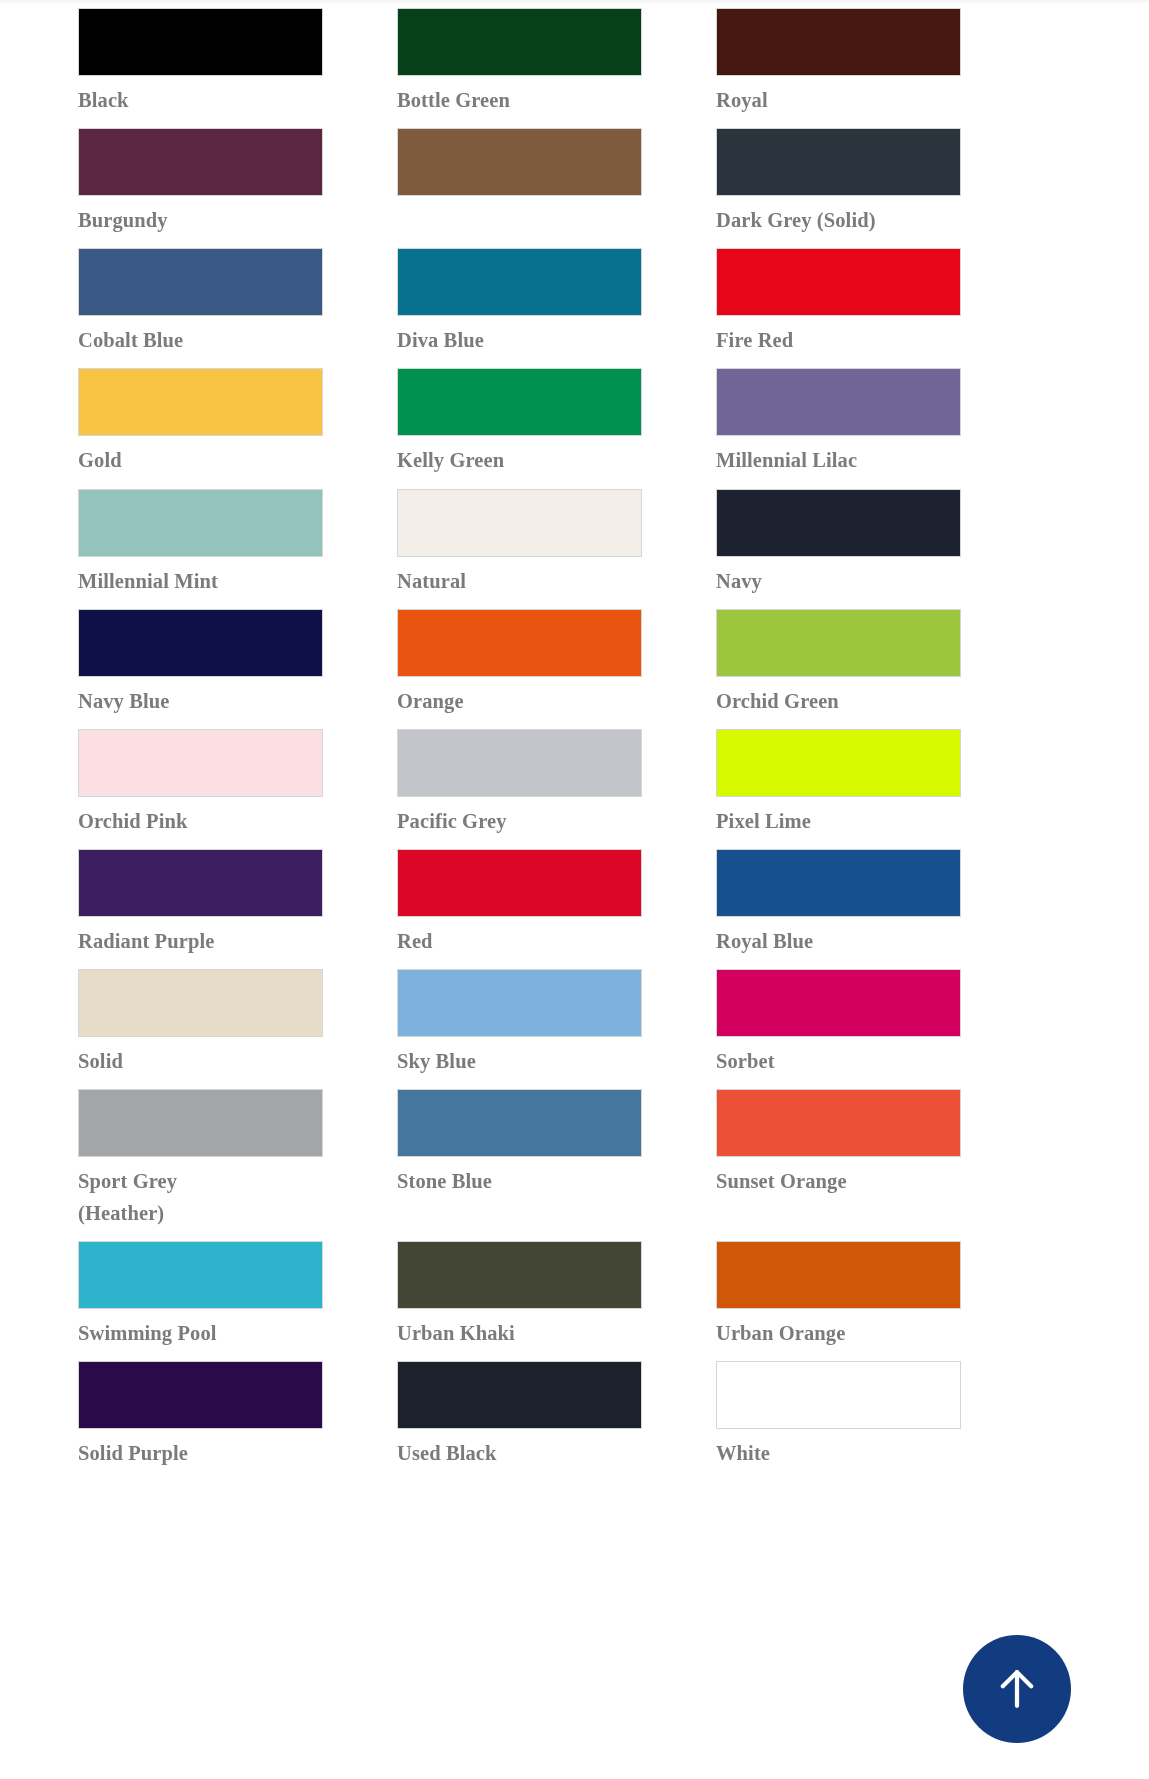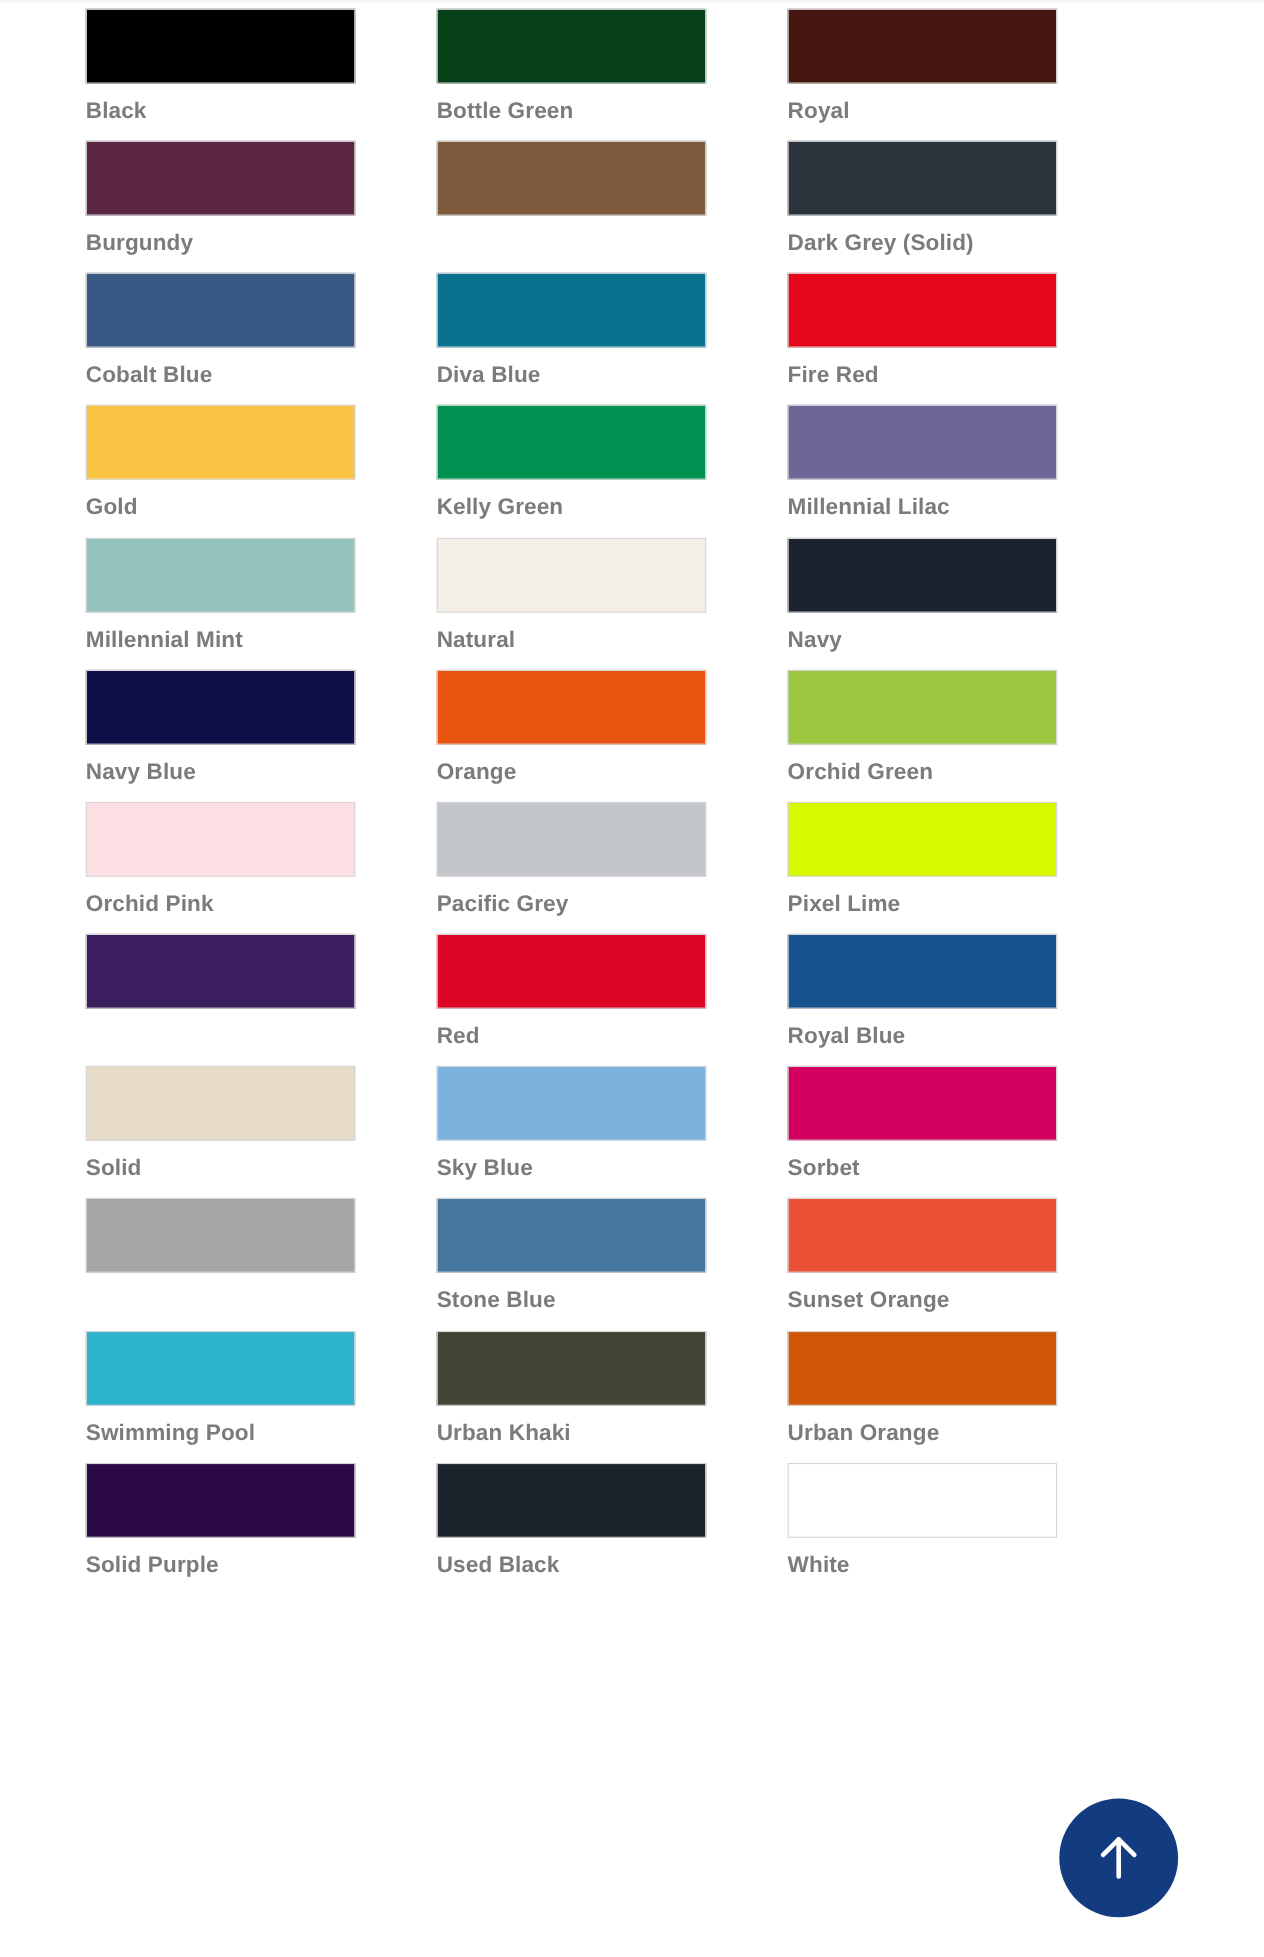--- a/index.html
+++ b/index.html
@@ -25,20 +25,21 @@
     background: linear-gradient(to bottom, #f2f2f2 0%, #fafafa 60%, #ffffff 100%);
   }
 
   .swatch-grid {
     position: relative;
     display: grid;
     grid-template-columns: repeat(3, 319px);
     column-gap: 0px;
     padding: 8px 0 0 78px;
     width: 1149px;
+    font-family: Liberation Serif, serif;
   }
 
   .swatch-cell {
     width: 319px;
     padding-right: 74px;
     margin-bottom: 0px;
   }
 
   .swatch-chip {
     width: 245px;
@@ -167,20 +168,21 @@
     <div class="swatch-cell">
       <span class="swatch-chip" style="background: rgb(194, 197, 201);"></span>
       <span class="swatch-label">Pacific Grey</span>
     </div>
     <div class="swatch-cell">
       <span class="swatch-chip" style="background: rgb(214, 249, 0);"></span>
       <span class="swatch-label">Pixel Lime</span>
     </div>
     <div class="swatch-cell">
       <span class="swatch-chip" style="background: rgb(60, 31, 94);"></span>
+      <span class="swatch-label">Radiant Purple</span>
     </div>
     <div class="swatch-cell">
       <span class="swatch-chip" style="background: rgb(220, 6, 38);"></span>
       <span class="swatch-label">Red</span>
     </div>
     <div class="swatch-cell">
       <span class="swatch-chip" style="background: rgb(22, 80, 141);"></span>
       <span class="swatch-label">Royal Blue</span>
     </div>
     <div class="swatch-cell">
@@ -190,20 +192,22 @@
     <div class="swatch-cell">
       <span class="swatch-chip" style="background: rgb(124, 178, 221);"></span>
       <span class="swatch-label">Sky Blue</span>
     </div>
     <div class="swatch-cell">
       <span class="swatch-chip" style="background: rgb(212, 0, 96);"></span>
       <span class="swatch-label">Sorbet</span>
     </div>
     <div class="swatch-cell">
       <span class="swatch-chip" style="background: rgb(163, 165, 166);"></span>
+      <span class="swatch-label">Sport Grey
+(Heather)</span>
     </div>
     <div class="swatch-cell">
       <span class="swatch-chip" style="background: rgb(68, 118, 158);"></span>
       <span class="swatch-label">Stone Blue</span>
     </div>
     <div class="swatch-cell">
       <span class="swatch-chip" style="background: rgb(234, 81, 55);"></span>
       <span class="swatch-label">Sunset Orange</span>
     </div>
     <div class="swatch-cell">

